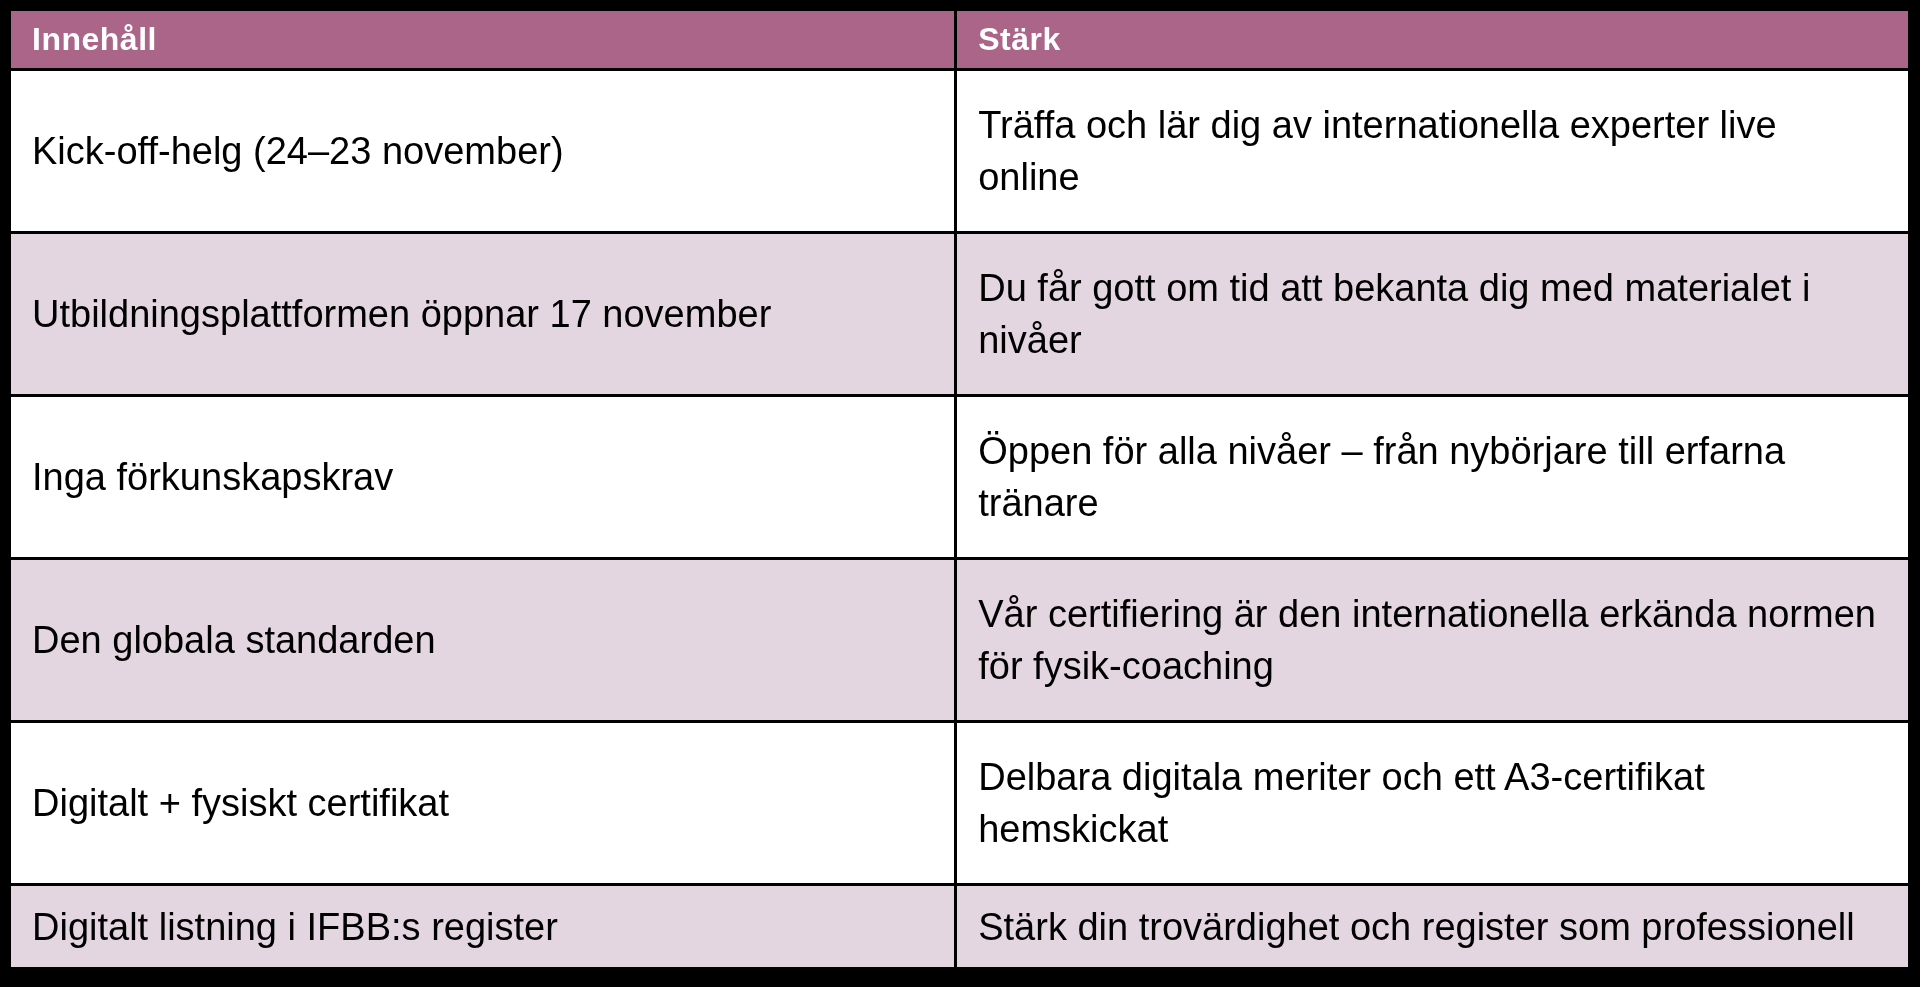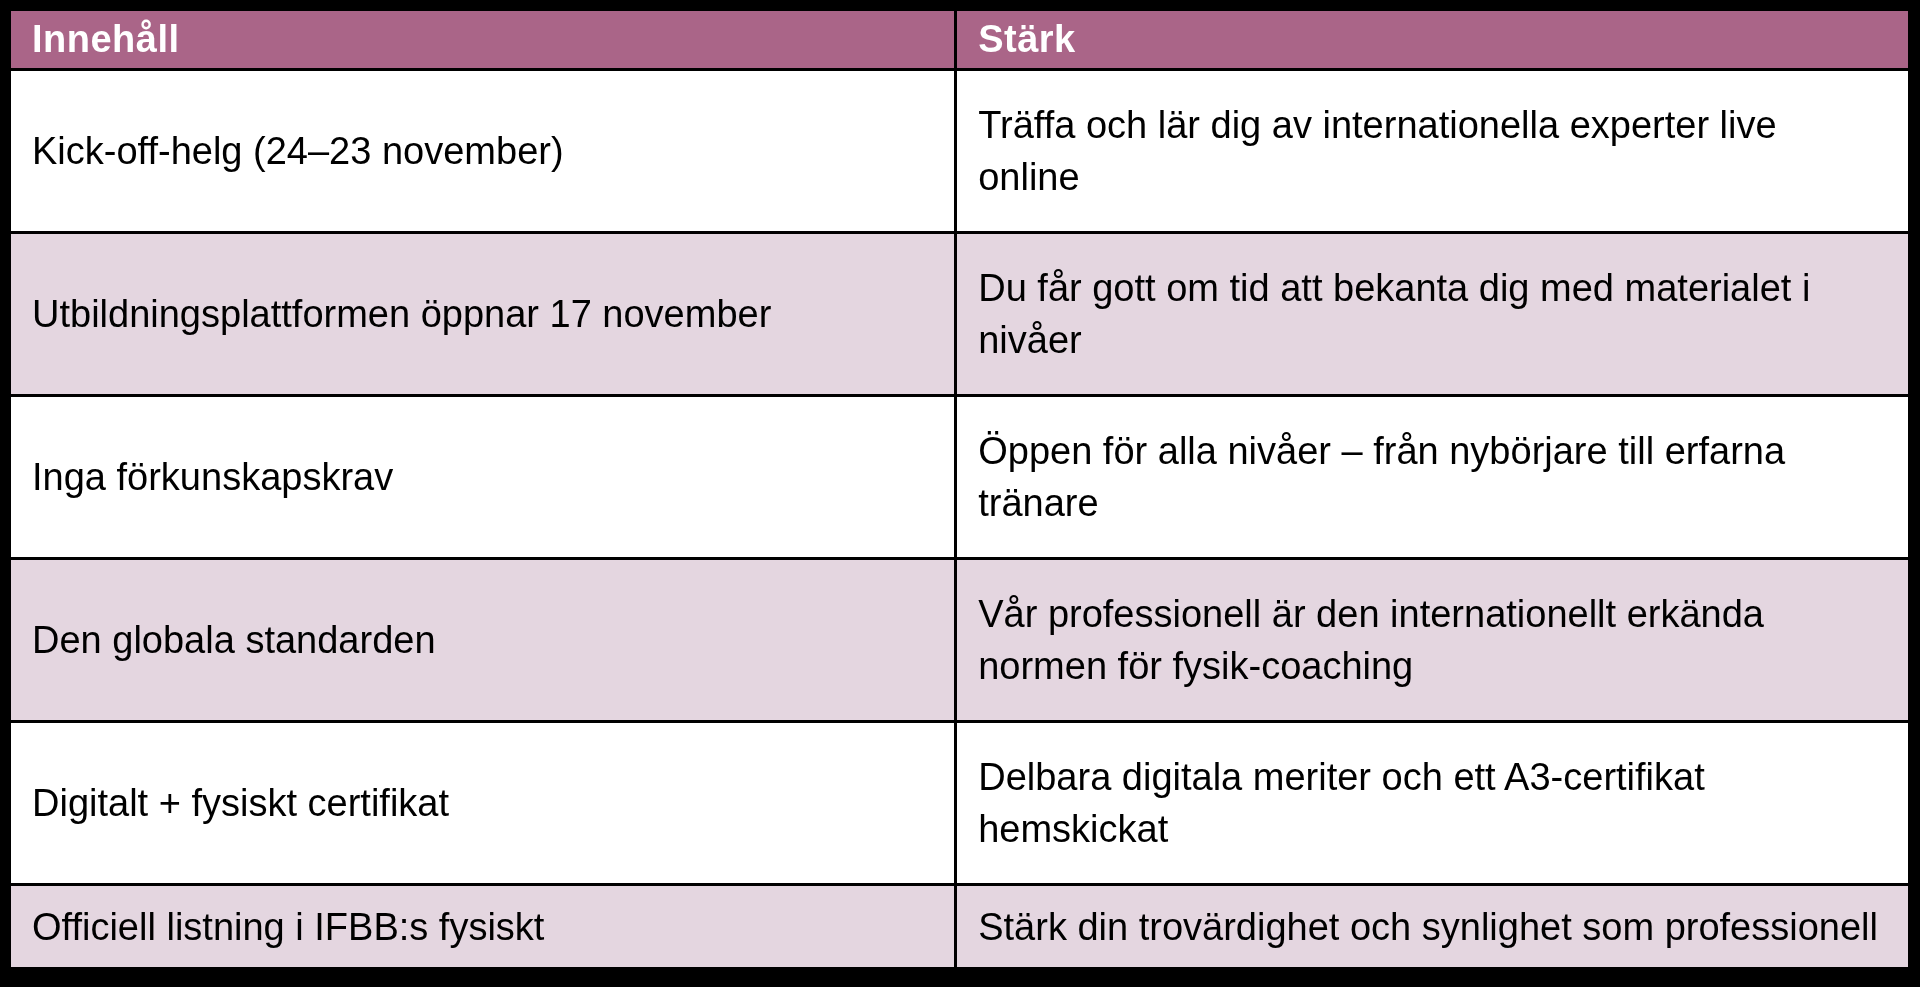--- a/index.html
+++ b/index.html
@@ -33,21 +33,21 @@
     border: 3px solid var(--border, #000);
     vertical-align: middle;
     text-align: left;
     padding: 0 28px 0 21px;
     box-sizing: border-box;
   }
   table.benefits th {
     height: 60px;
     background: var(--header-bg, #AA6588);
     color: var(--header-text, #fff);
-    font-size: 38px;
+    font-size: 32px;
     font-weight: bold;
     letter-spacing: 0.5px;
   }
   table.benefits td {
     color: var(--body-text, #000);
     font-size: 38px;
     line-height: 52px;
     background: var(--row-bg, #fff);
   }
   table.benefits tbody tr:nth-child(even) td {
@@ -79,25 +79,25 @@
       <tr>
         <td>Utbildningsplattformen öppnar 17 november</td>
         <td>Du får gott om tid att bekanta dig med materialet i nivåer</td>
       </tr>
       <tr>
         <td>Inga förkunskapskrav</td>
         <td>Öppen för alla nivåer – från nybörjare till erfarna tränare</td>
       </tr>
       <tr>
         <td>Den globala standarden</td>
-        <td>Vår professionell är den internationellt erkända normen för fysik-coaching</td>
+        <td>Vår certifiering är den internationella erkända normen för fysik-coaching</td>
       </tr>
       <tr>
         <td>Digitalt + fysiskt certifikat</td>
         <td>Delbara digitala meriter och ett A3-certifikat hemskickat</td>
       </tr>
       <tr>
-        <td>Officiell listning i IFBB:s fysiskt</td>
-        <td>Stärk din trovärdighet och synlighet som professionell</td>
+        <td>Digitalt listning i IFBB:s register</td>
+        <td>Stärk din trovärdighet och register som professionell</td>
       </tr>
     </tbody>
   </table>
 </div>
 
 </body></html>

